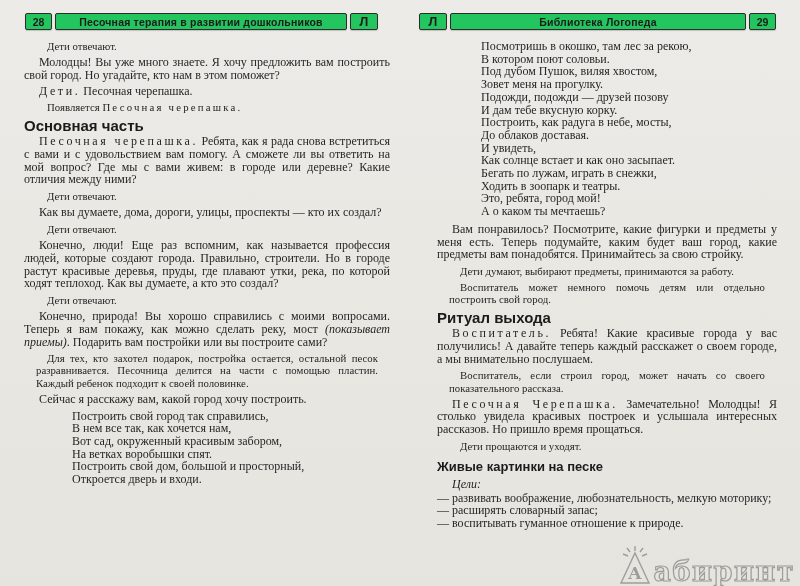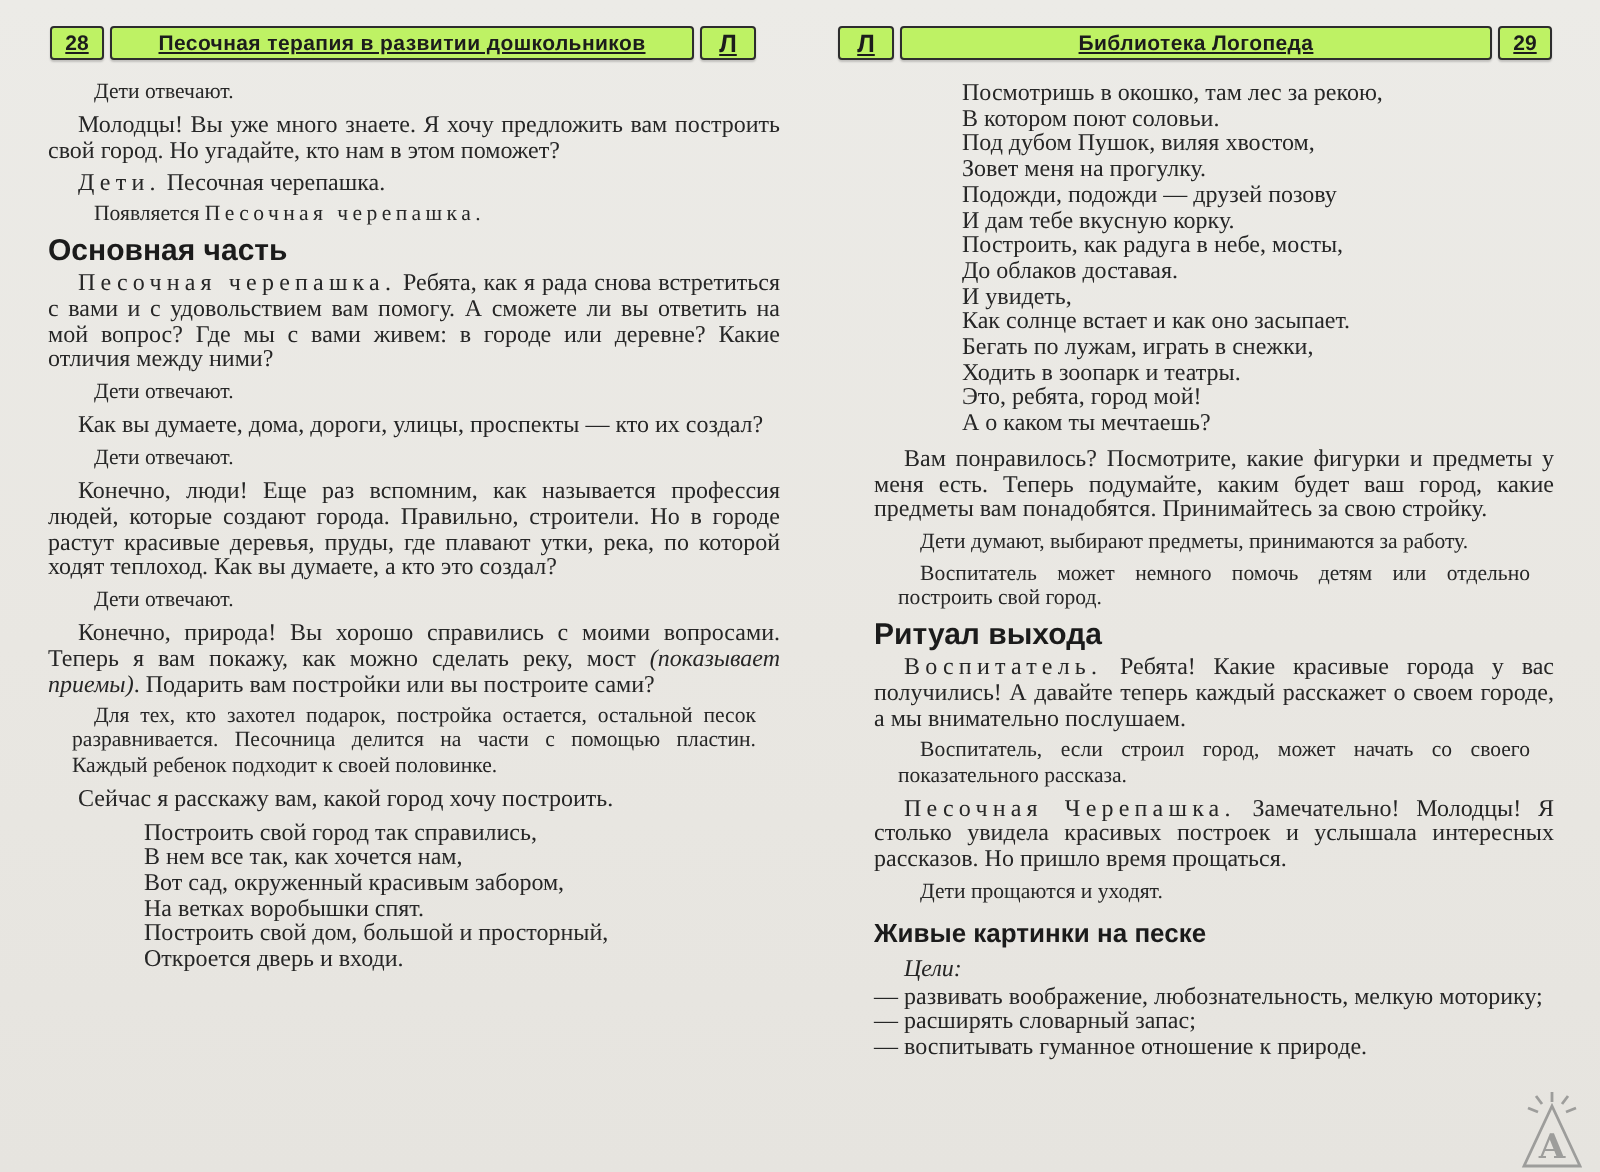--- a/index.html
+++ b/index.html
@@ -9,23 +9,23 @@
     font-family:"Liberation Serif",serif;color:#262626;
     -webkit-font-smoothing:antialiased;
   }
   .page{position:absolute;top:13px;}
   .page-left{left:22px;width:374px;}
   .page-right{left:410px;width:372px;}
 
   
   .hdr{display:flex;align-items:stretch;gap:3px;height:17px;
        font-family:"Liberation Sans",sans-serif;font-weight:bold;font-size:10.5px;color:#1c1c1c;}
-  .hdr .box{border:1.5px solid #2d2d2d;background:#bef264;border-radius:2px;
+  .hdr .box{border:1.5px solid #2d2d2d;background:#22c55e;border-radius:2px;
        display:flex;align-items:center;justify-content:center;
-       box-shadow:0 1px 1px rgba(0,0,0,.18);text-decoration:underline;}
+       box-shadow:0 1px 1px rgba(0,0,0,.18);}
   .hdr .num{width:25px;}
   .hdr .ttl{flex:1;letter-spacing:.2px;}
   .hdr .logo{width:26px;font-size:12.5px;}
   .page-left .hdr{margin-left:3px;margin-right:18px;}
   .page-right .hdr{margin-left:9px;margin-right:6px;}
 
   
   .content{margin-top:10px;}
   .content-left{margin-left:2px;width:366px;}
   .content-right{margin-left:27px;width:340px;}
@@ -134,13 +134,14 @@
     <g stroke="#9d9d9b" stroke-width="1.4" fill="none">
       <path d="M19 8 L33 38 L5 38 Z"></path>
       <line x1="19" y1="6" x2="19" y2="1"></line>
       <line x1="14" y1="7" x2="11" y2="3"></line>
       <line x1="24" y1="7" x2="27" y2="3"></line>
       <line x1="12" y1="11" x2="7" y2="9"></line>
       <line x1="26" y1="11" x2="31" y2="9"></line>
     </g>
     <text x="19" y="34" text-anchor="middle" font-family="DejaVu Serif, serif" font-weight="bold" font-size="17" fill="#9d9d9b">А</text>
   </svg>
+  <span class="wm-text">абиринт</span>
 </div>
 
 </body></html>

